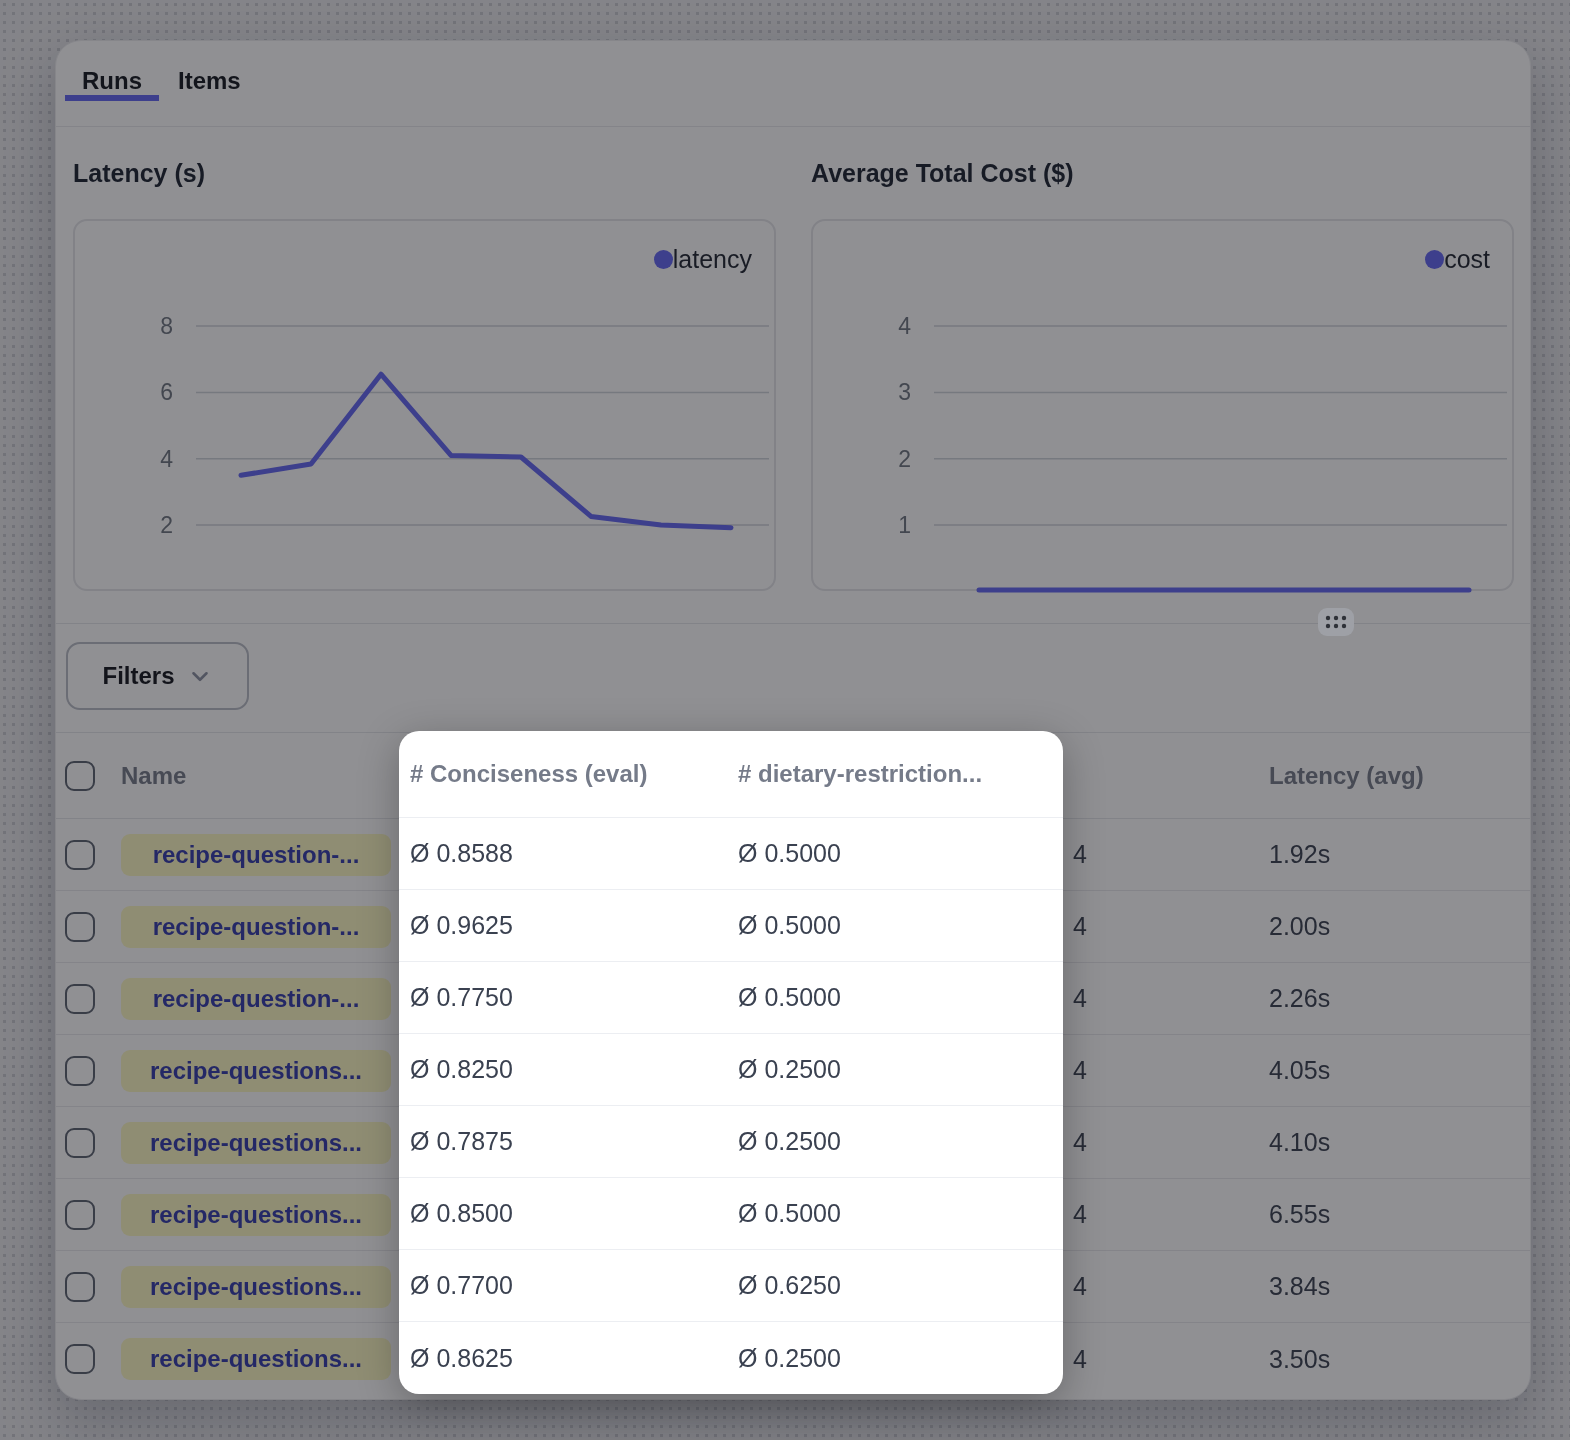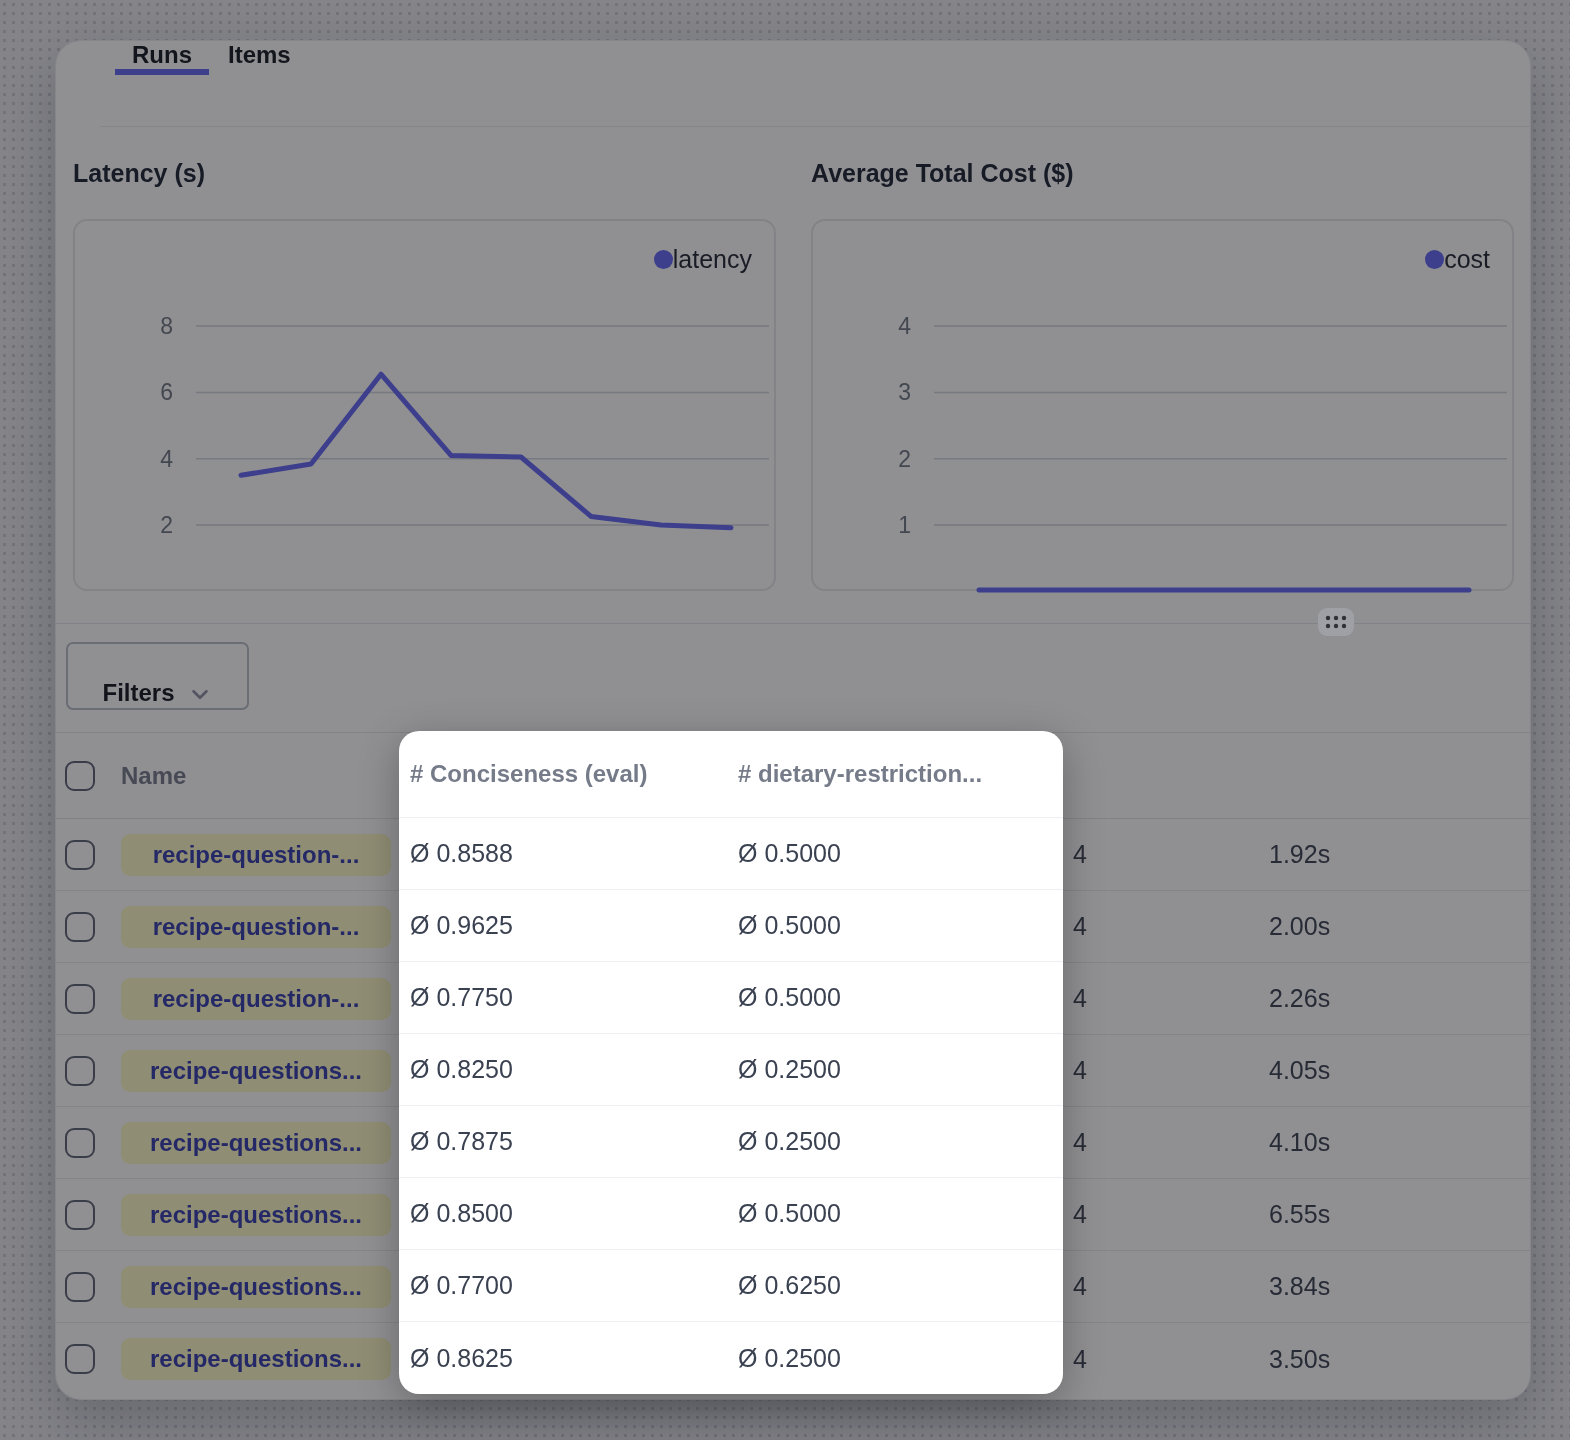--- a/index.html
+++ b/index.html
@@ -16,22 +16,22 @@
   }
   .card{
     position:absolute;left:55px;top:40px;width:1476px;height:1360px;
     background:#ffffff;border-radius:26px;border:1px solid #ececef;
     box-shadow:0 22px 55px rgba(15,23,42,.25);
     box-sizing:border-box;
   }
   
   .tabs{
     position:absolute;left:0;top:0;right:0;height:86px;
-    display:flex;align-items:flex-start;padding-left:15px;
-    border-bottom:1px solid #e8e9ed;box-sizing:border-box;margin-left:44px;
+    display:flex;align-items:center;padding-left:9px;
+    border-bottom:1px solid #e8e9ed;box-sizing:border-box;
   }
   .tab{
     display:flex;align-items:center;padding:0 17px;margin-right:2px;
     font-size:24px;font-weight:600;color:#14181f;
     border-bottom:6px solid transparent;box-sizing:border-box;cursor:pointer;
   }
   .tab.active{border-bottom-color:var(--accent);}
   
   .chart-title{
     position:absolute;top:118px;font-size:25px;font-weight:700;color:#1b2230;
@@ -49,22 +49,22 @@
     position:absolute;top:24px;right:22px;display:flex;align-items:center;
     font-size:25px;color:#1f2530;
   }
   .legend-dot{width:19px;height:19px;border-radius:50%;background:var(--accent);display:inline-block;}
   .section-divider{
     position:absolute;left:0;right:0;top:582px;height:0;border-top:1px solid #e5e6ea;
   }
   
   .filters-btn{
     position:absolute;left:10px;top:601px;width:183px;height:68px;
-    border:2px solid #b9bdc6;border-radius:7px;background:transparent;
-    display:flex;align-items:flex-end;justify-content:center;gap:12px;
+    border:2px solid #b9bdc6;border-radius:14px;background:transparent;
+    display:flex;align-items:center;justify-content:center;gap:12px;
     font-family:inherit;font-size:24px;font-weight:600;color:#13161d;cursor:pointer;
   }
   .filters-btn svg{display:block;}
   
   .table{position:absolute;left:0;right:0;top:691px;bottom:0;}
   .thead{
     position:relative;height:87px;border-top:1px solid #e5e7eb;border-bottom:1px solid #e5e7eb;
     box-sizing:border-box;
   }
   .trow{position:relative;height:72px;border-bottom:1px solid #e8e9ed;box-sizing:border-box;}
@@ -175,20 +175,21 @@
     </button>
 
     <div class="table">
       <div class="thead">
         <div class="cell c-check">
           <div class="checkbox"></div>
         </div>
         <div class="cell c-name th">Name</div>
         <div class="cell c-conc th"># Conciseness (eval)</div>
         <div class="cell c-diet th"># dietary-restriction...</div>
+        <div class="cell c-lat th">Latency (avg)</div>
       </div>
       <div id="tbody">
           <div class="trow">
             <div class="cell c-check">
               <div class="checkbox"></div>
             </div>
             <div class="cell c-name">
               <span class="pill">recipe-question-...</span>
             </div>
             <div class="cell c-conc td">Ø 0.8588</div>

